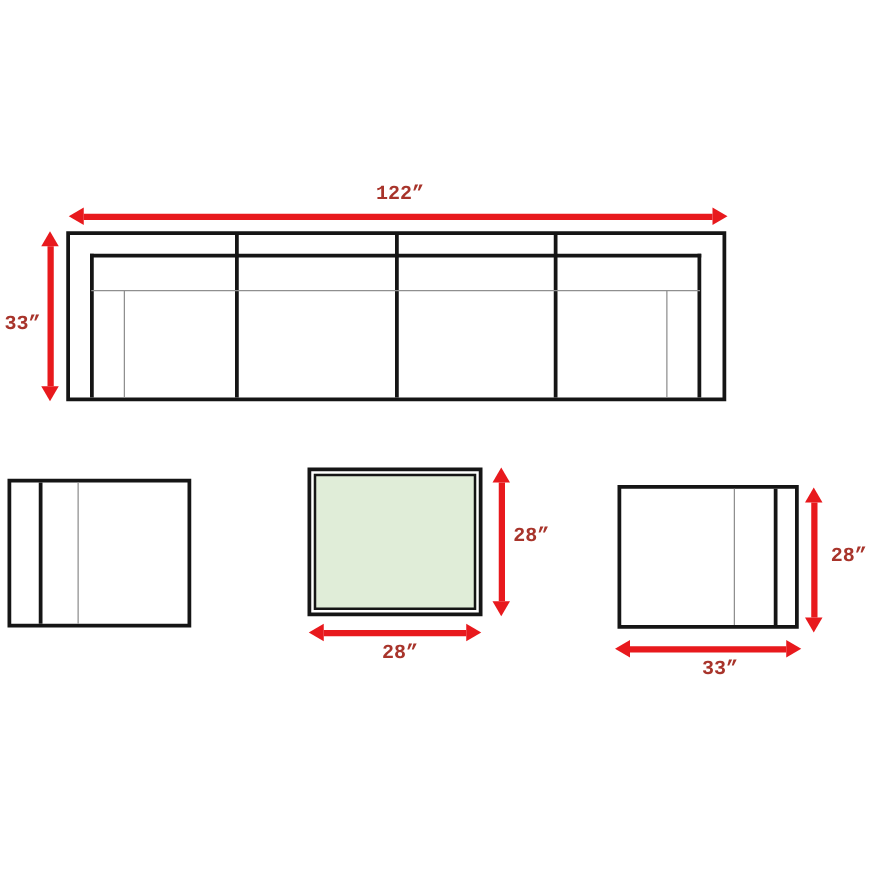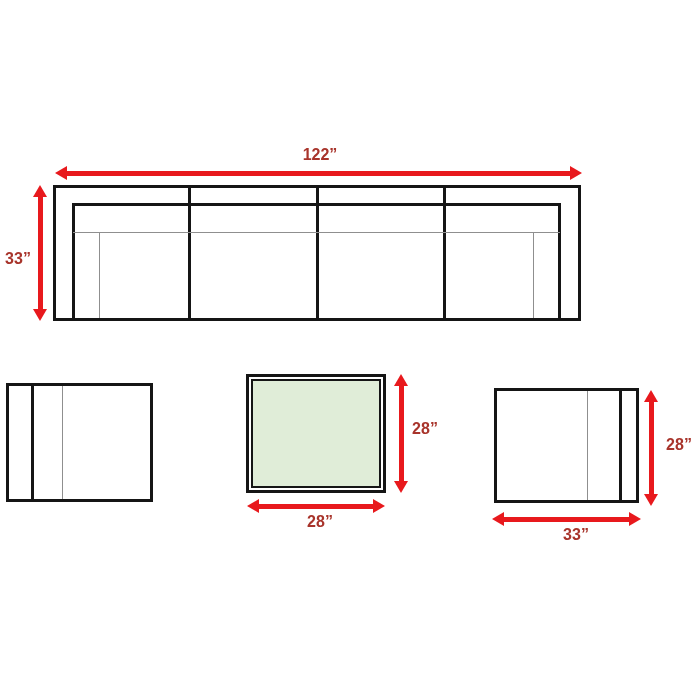--- a/index.html
+++ b/index.html
@@ -7,21 +7,21 @@
     padding: 0;
     background: #ffffff;
   }
   * { box-sizing: border-box; }
 
   #canvas {
     position: relative;
     width: 700px;
     height: 700px;
     background: var(--background, #ffffff);
-    font-family: Liberation Sans, sans-serif;
+    font-family: Liberation Mono, monospace;
     overflow: hidden;
   }
 
   
   .dim-label {
     position: absolute;
     color: var(--label-red, #a8342b);
     font-size: 16px;
     font-weight: 700;
     text-align: center;

